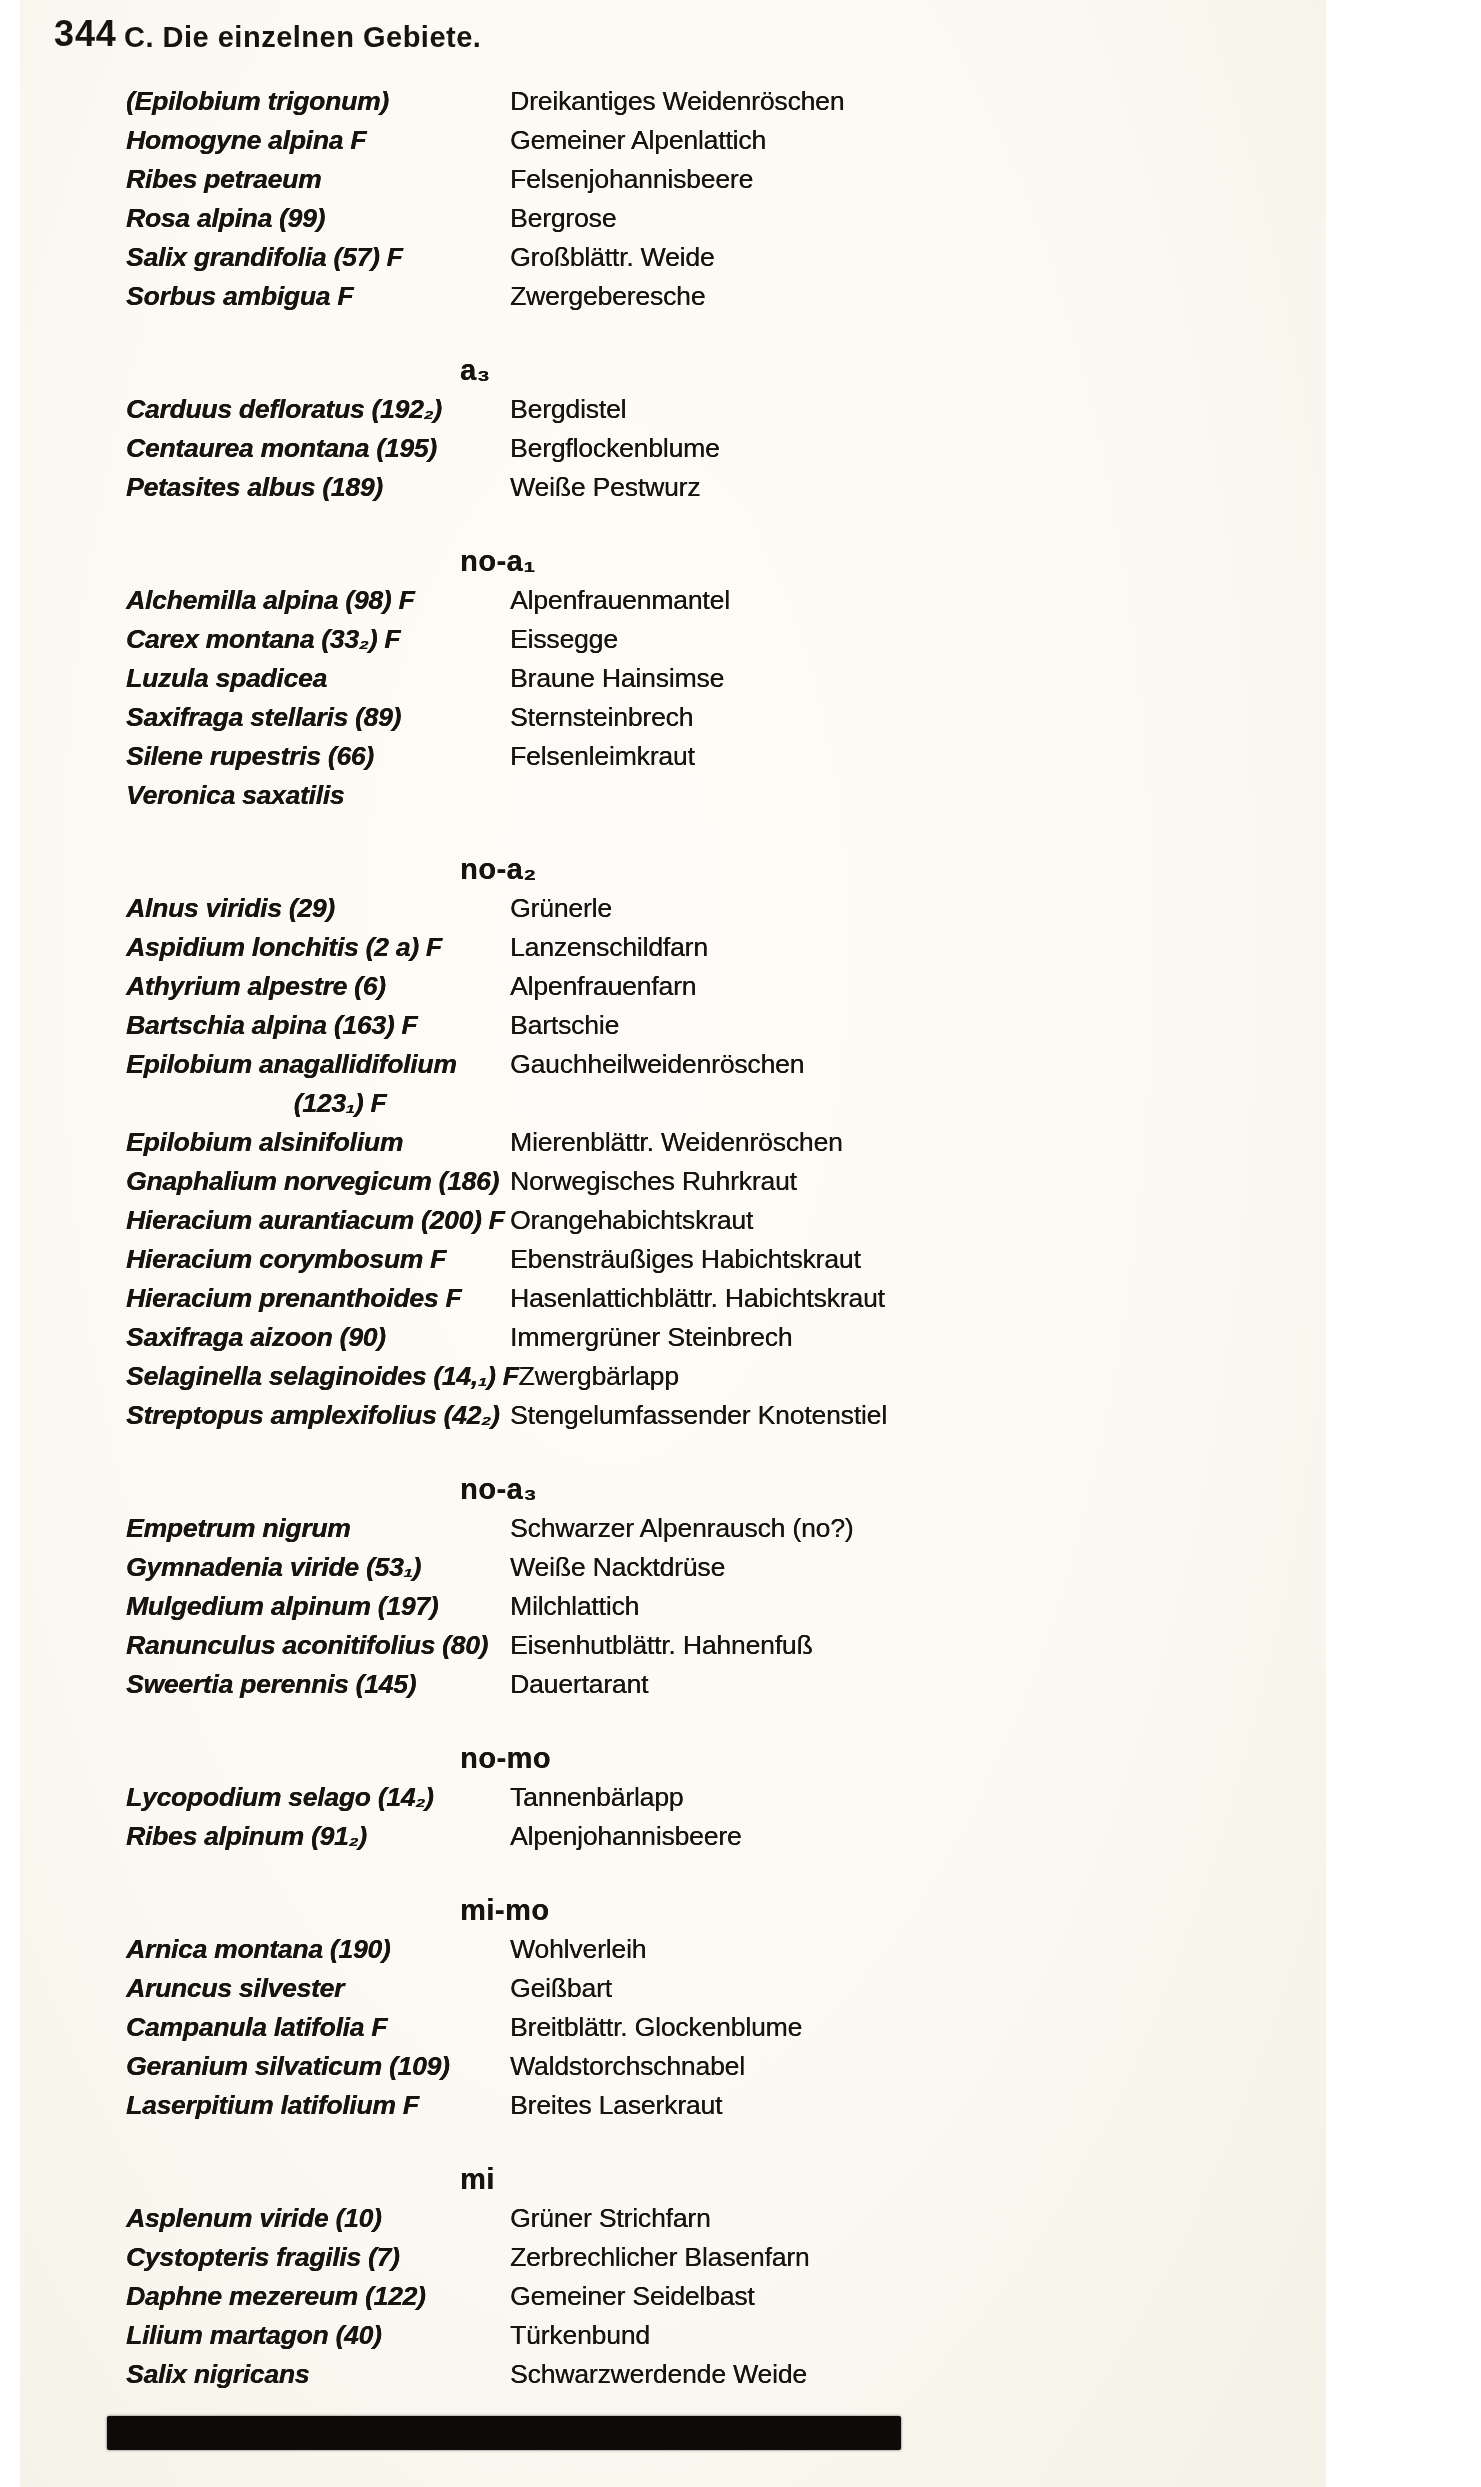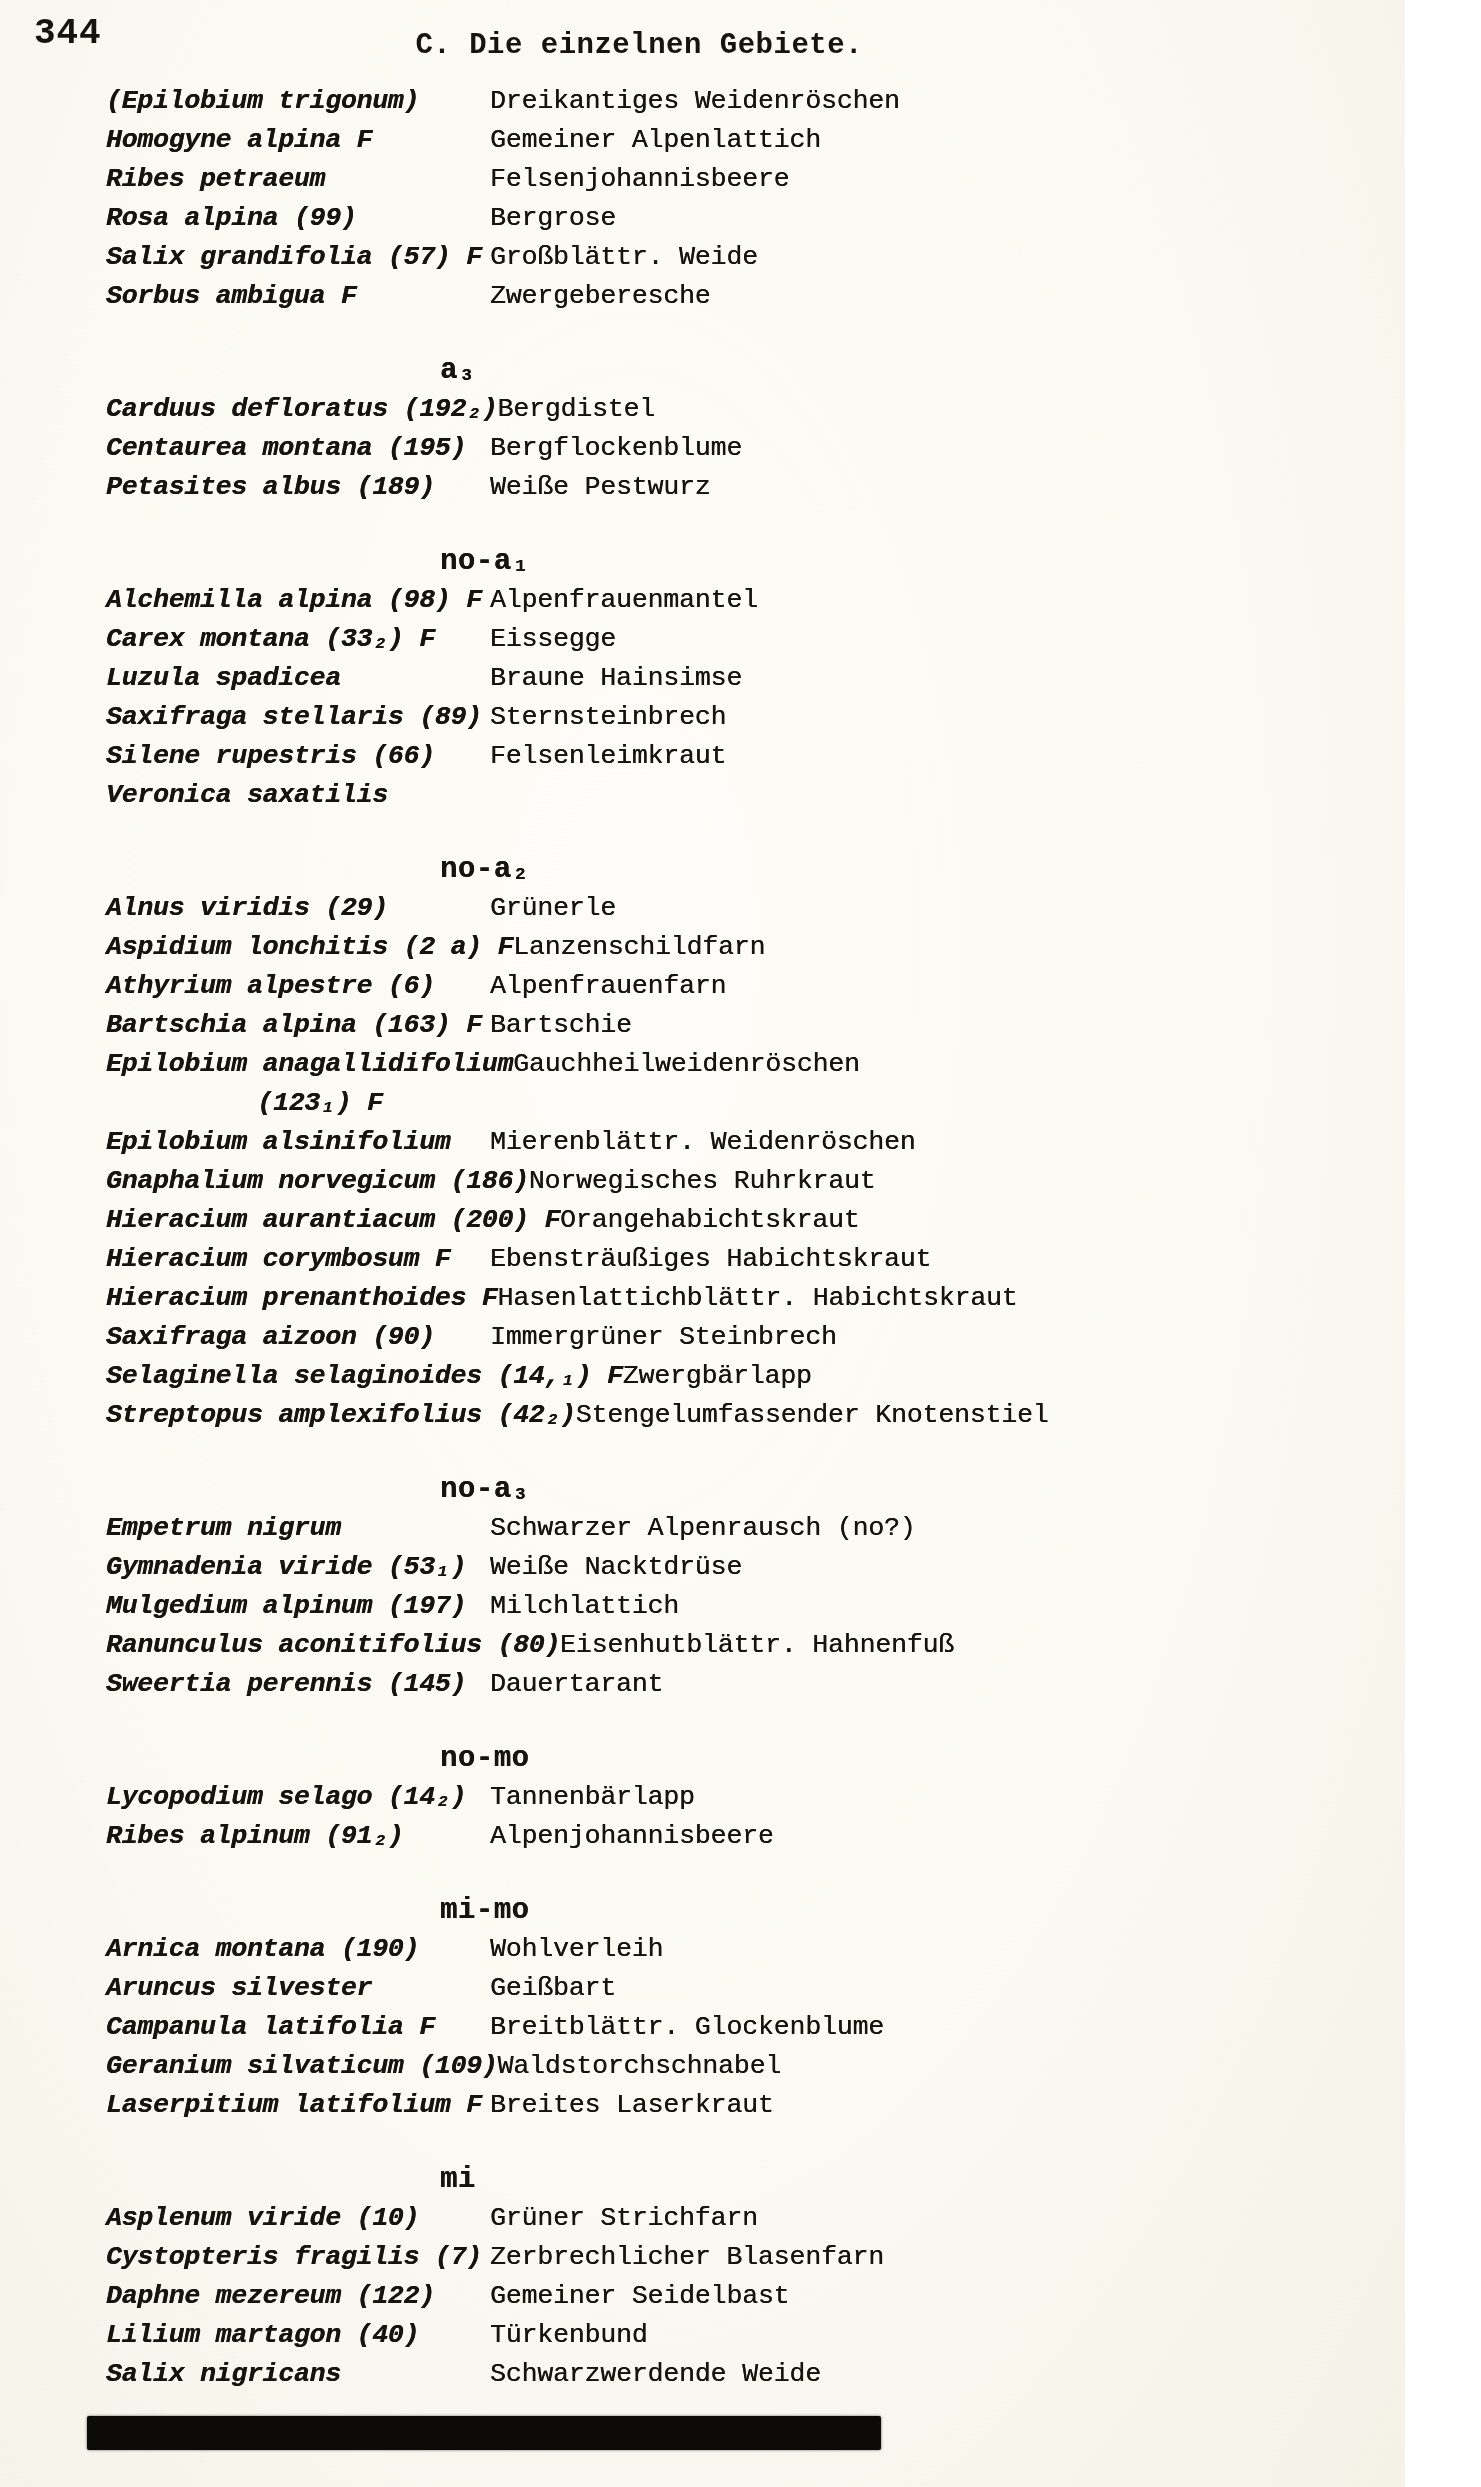--- a/index.html
+++ b/index.html
@@ -1,39 +1,40 @@
 <!DOCTYPE html>
 <html style="font-size:15px"><head>
 <meta charset="utf-8">
 <style>
   * { margin: 0; padding: 0; box-sizing: border-box; }
   html, body { width: 1482px; height: 2487px; }
   .page {
     position: relative;
-    width: 1405px;
+    width: 1306px;
     height: 2487px;
     overflow: hidden;
     background: radial-gradient(ellipse at 45% 38%, #fdfcf8 0%, #fbf9f2 55%, #f4f1e7 100%);
-    font-family: Liberation Mono, monospace;
+    font-family: Liberation Sans, sans-serif;
     color: #17130e;
+    margin-left: 20px;
   }
   .page-number {
     position: absolute;
     left: 34px;
     top: 13.3px;
     font-size: 36px;
     font-weight: bold;
     letter-spacing: 0.9px;
   }
   .page-header {
     position: absolute;
     left: 104px;
-    top: 29px;
+    top: 21px;
     width: 759px;
-    text-align: right;
+    text-align: left;
     font-size: 29px;
     font-weight: bold;
     letter-spacing: 0.5px;
   }
   .content {
     position: absolute;
     left: 106px;
     top: 82px;
     width: 835px;
     font-size: 26.6px;

